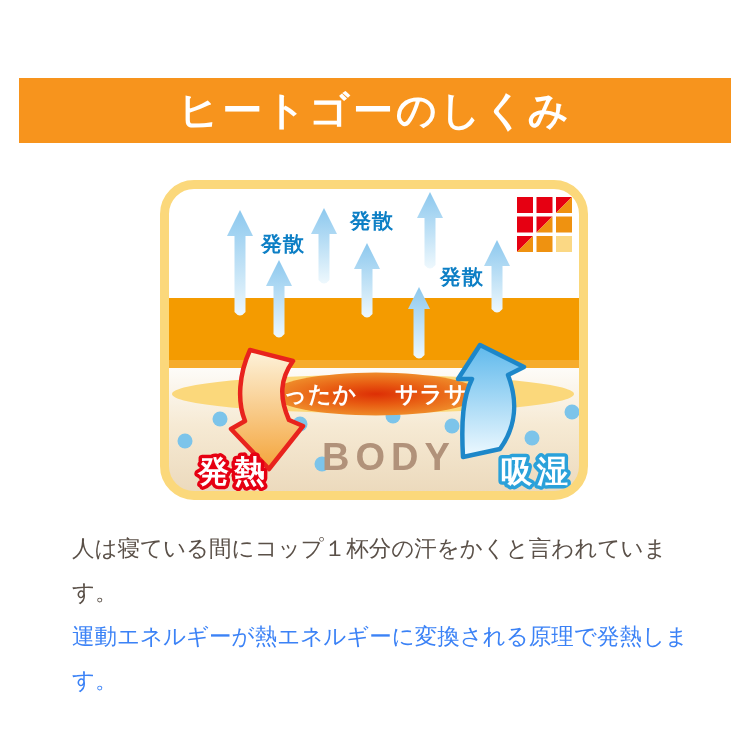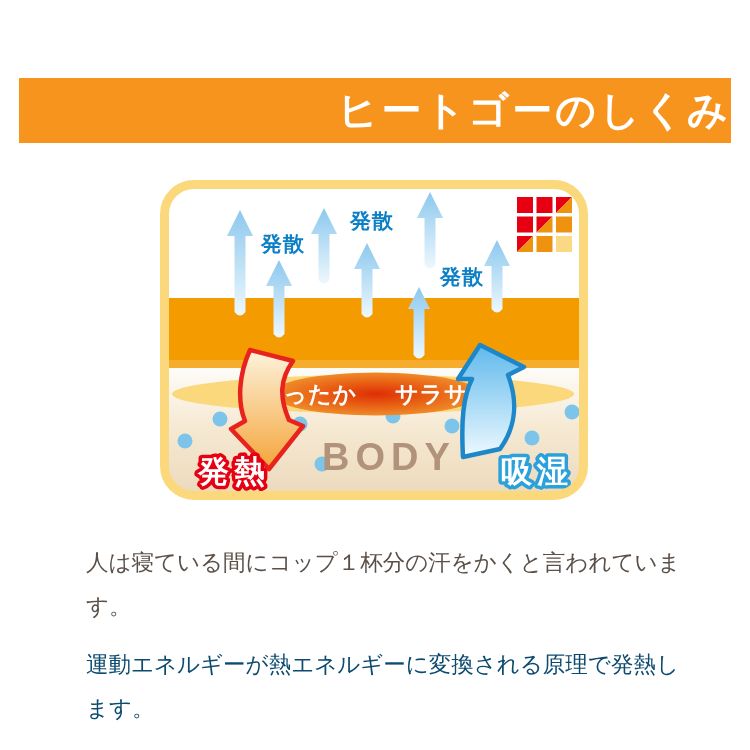--- a/index.html
+++ b/index.html
@@ -2,37 +2,37 @@
 <html><head>
 <meta charset="utf-8">
 <style>
   html,body{margin:0;padding:0;}
   body{
     width:750px;height:750px;background:#ffffff;position:relative;overflow:hidden;
     font-family:"Liberation Sans","DejaVu Sans",sans-serif;
   }
   .header{
     position:absolute;left:19px;top:78px;width:712px;height:65px;
-    display:flex;align-items:center;justify-content:flex-end;
+    display:flex;align-items:center;justify-content:center;
   }
   .header span{
     color:#fff;font-size:40px;font-weight:bold;letter-spacing:3px;
   }
   .card{
     position:absolute;left:160px;top:180px;width:428px;height:320px;
     box-sizing:border-box;border:9px solid #fbd87b;border-radius:34px;
     background:linear-gradient(180deg,#ffffff 0%,#ffffff 56%,#f6ead4 78%,#ecdabd 100%);
     overflow:hidden;
   }
   .card svg{position:absolute;left:0;top:0;width:410px;height:302px;display:block;}
   .desc{
     position:absolute;left:72px;top:527px;width:640px;
   }
   .desc p{
-    margin:14px;font-size:22.5px;line-height:44px;font-weight:500;
+    margin:0;font-size:22.5px;line-height:44px;font-weight:500;
   }
   svg text{font-family:"Liberation Sans","DejaVu Sans",sans-serif;}
   .t-dissipate{font-weight:bold;font-size:21px;letter-spacing:1px;}
   .t-onband{font-weight:bold;font-size:23px;fill:#ffffff;letter-spacing:1px;}
   .t-body{font-weight:bold;font-size:38px;letter-spacing:6px;}
   .t-outline{font-weight:bold;font-size:31px;letter-spacing:5px;fill:#ffffff;paint-order:stroke;stroke-linejoin:round;}
 </style>
 </head>
 <body>
 
@@ -133,14 +133,14 @@
         <rect x="387" y="47" width="16" height="16" fill="#fbd884"></rect>
       </g>
 
     <text class="t-outline" x="65" y="293" text-anchor="middle" stroke-width="7" stroke="#e60012">発熱</text>
     <text class="t-outline" x="368" y="293" text-anchor="middle" stroke-width="7" stroke="#2aa1da">吸湿</text>
   </svg>
 </div>
 
 <div class="desc">
   <p style="color: rgb(90, 80, 72);">人は寝ている間にコップ１杯分の汗をかくと言われています。</p>
-  <p style="color: #0c4a6e;">運動エネルギーが熱エネルギーに変換される原理で発熱します。</p>
+  <p style="color: #3b82f6;">運動エネルギーが熱エネルギーに変換される原理で発熱します。</p>
 </div>
 
 </body></html>

